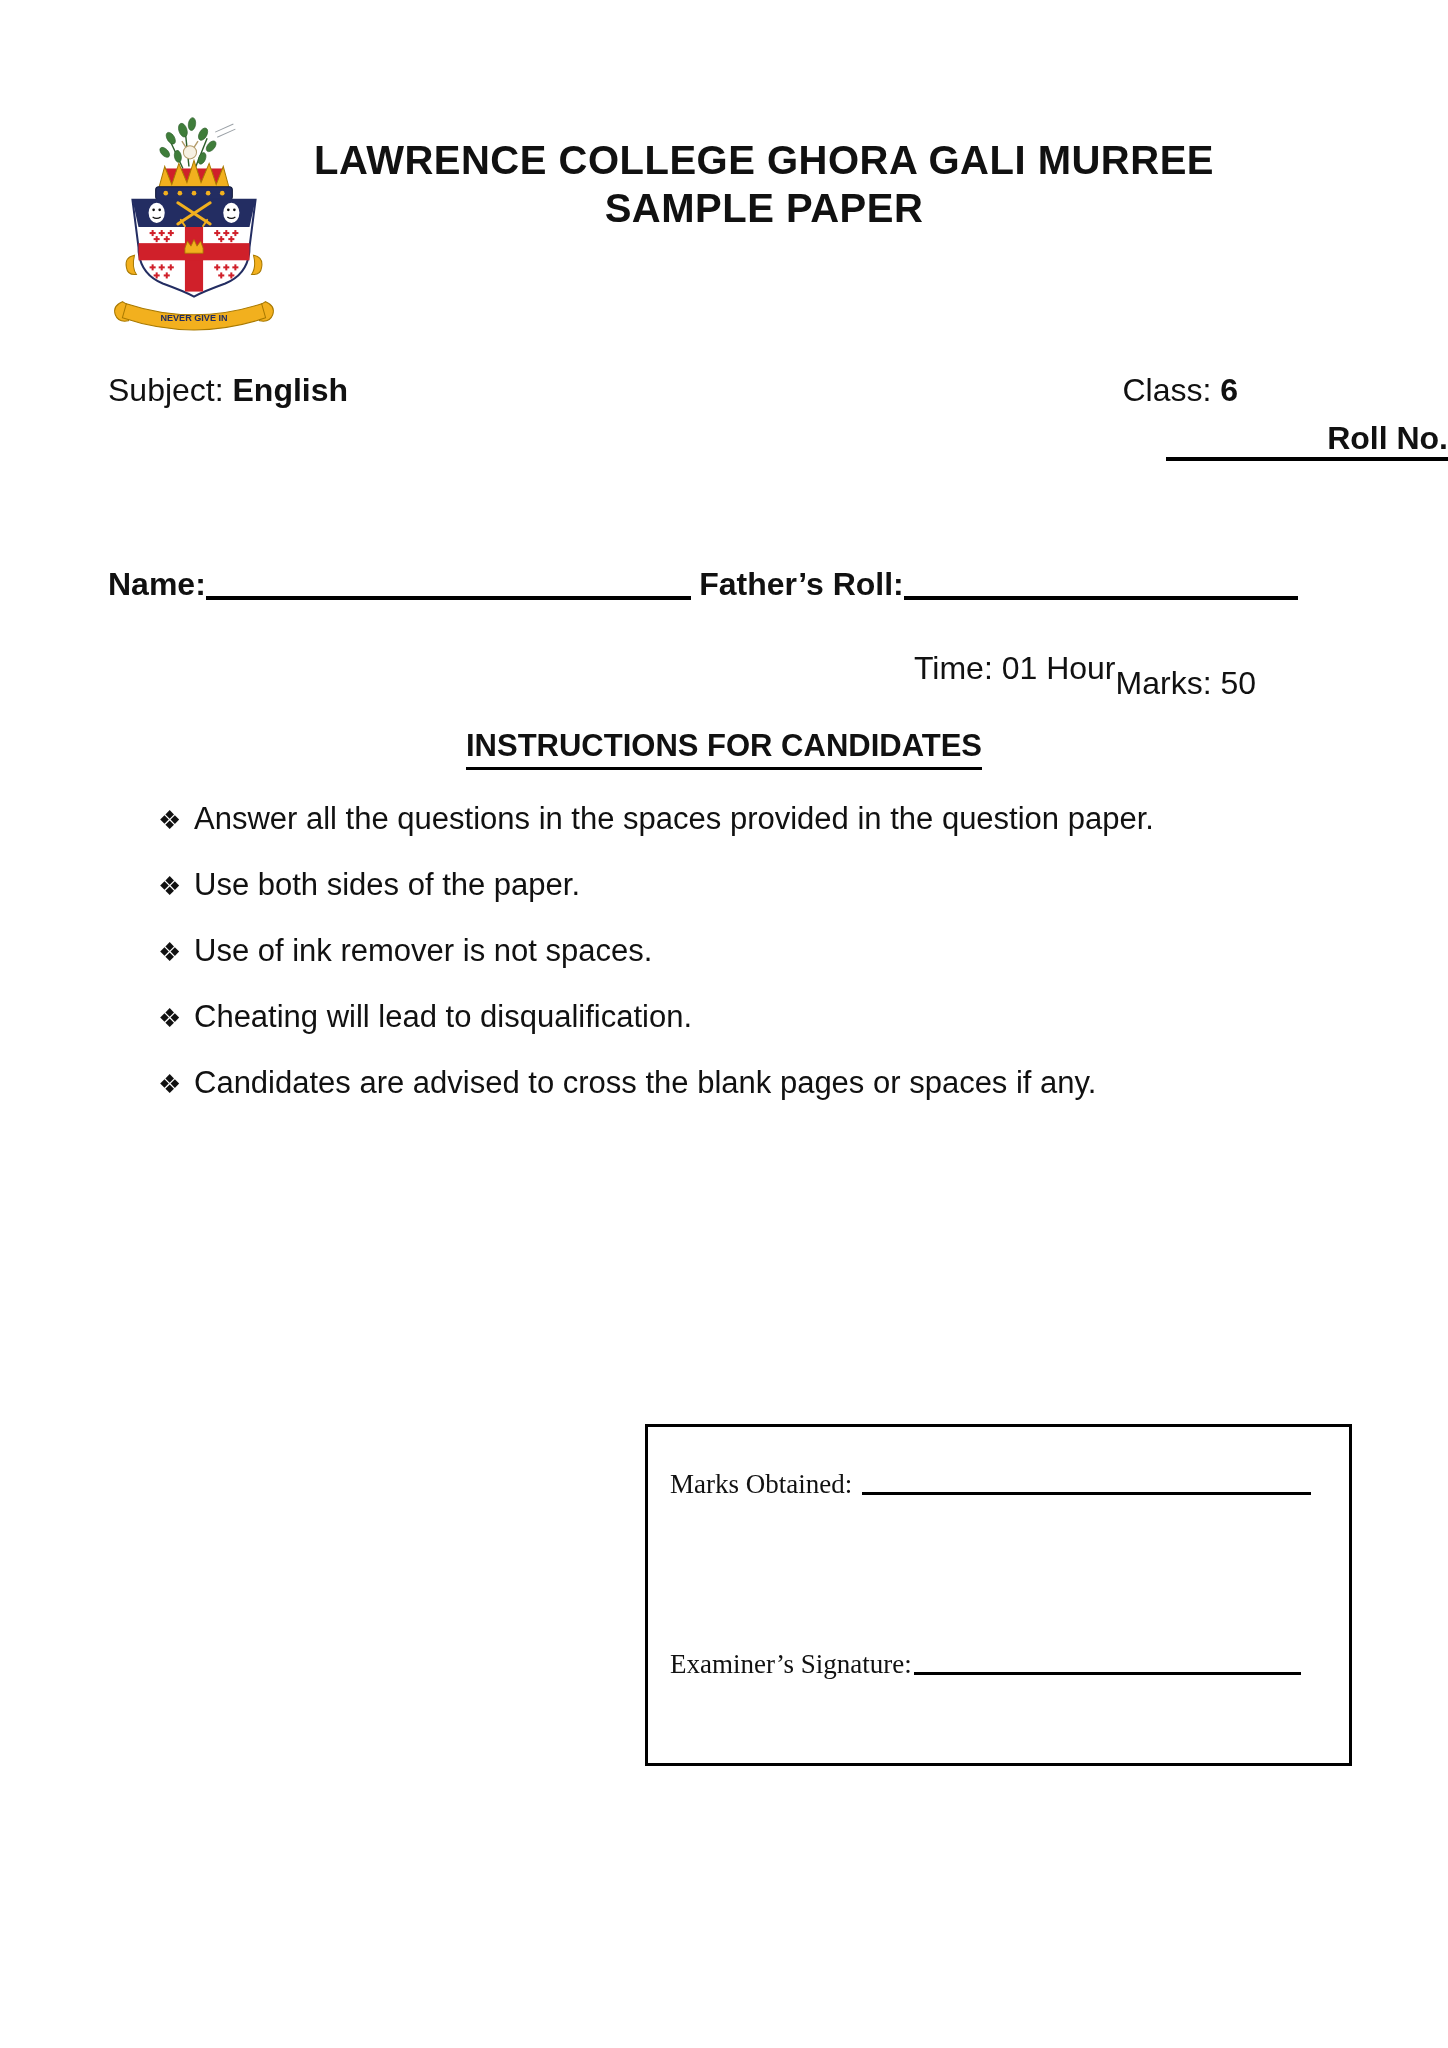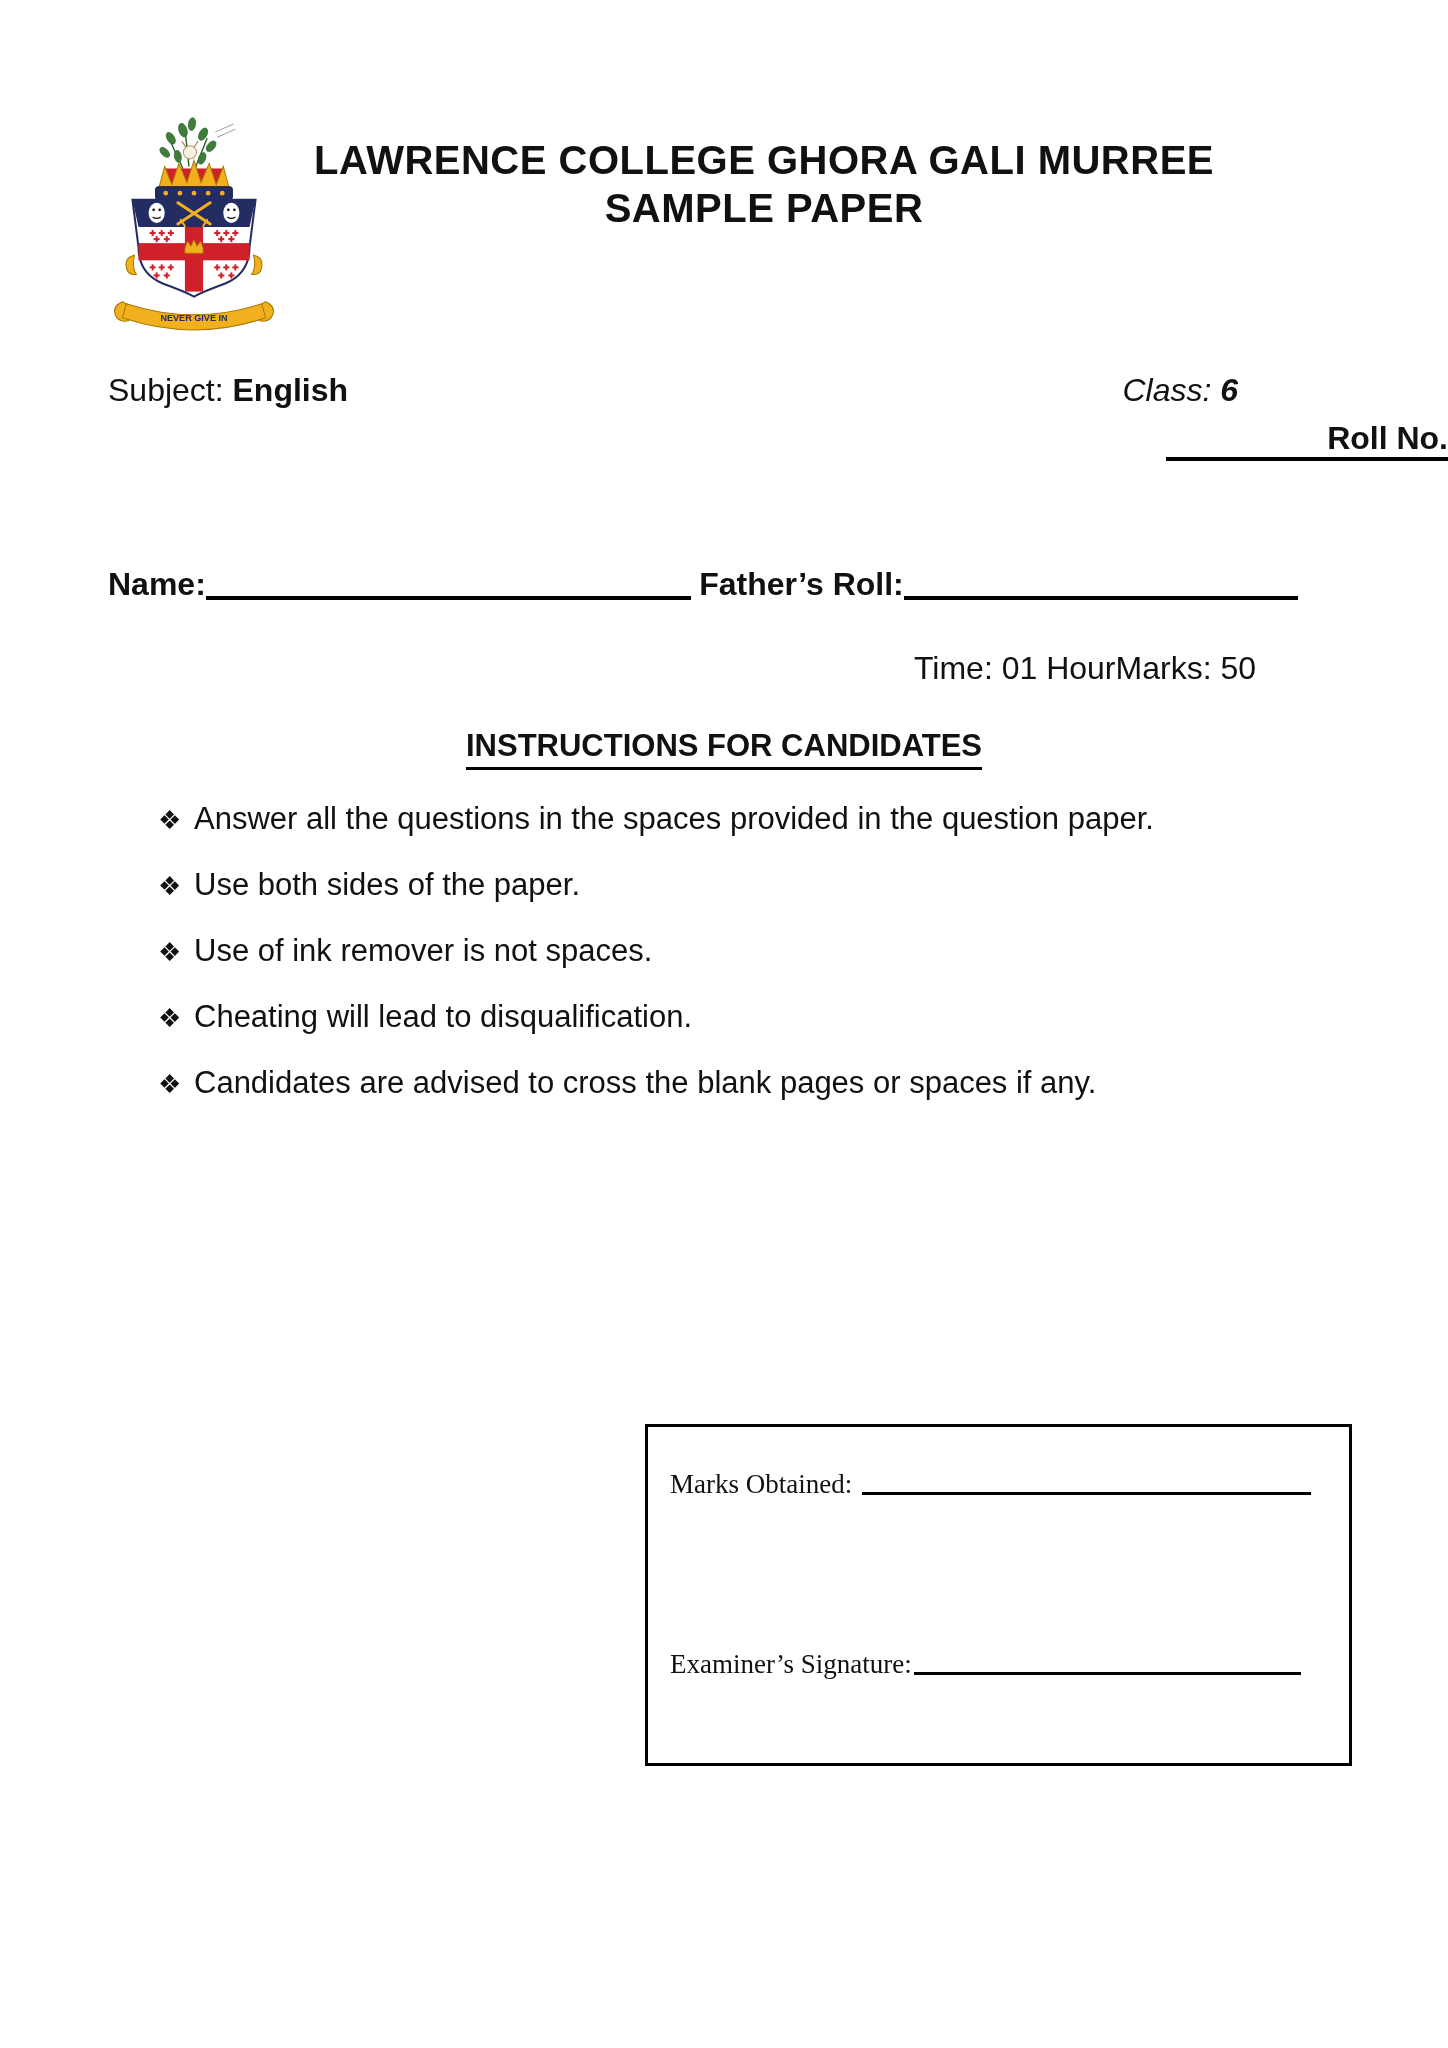--- a/index.html
+++ b/index.html
@@ -14,31 +14,31 @@
   
   .crest{position:absolute;left:98px;top:116px;width:192px;height:222px;}
   .title-block{
     position:absolute;left:80px;right:0;top:136px;
     text-align:center;font-weight:bold;font-size:40px;line-height:48px;
     letter-spacing:0.5px;
   }
   
   .row{position:absolute;display:flex;font-size:32px;justify-content:center;}
   .row-subject{top:372px;left:108px;right:140px;justify-content:space-between;}
-  .subject-right{margin-right:70px;font-style:italic;}
+  .subject-right{margin-right:70px;}
   .row-roll{top:420px;left:0;right:0;justify-content:center;font-weight:bold;align-items:flex-end;flex-direction:column;}
   .roll-line{display:inline-block;width:282px;border-bottom:4px solid #000;margin-bottom:3px;}
   .row-name{top:566px;left:108px;right:150px;font-weight:bold;align-items:flex-end;}
   .row-name .label{white-space:nowrap;}
   .fill-line{border-bottom:4px solid #000;margin-bottom:3px;}
   .grow-a{flex-grow:474;}
   .grow-b{flex-grow:385;}
   .father-label{padding-left:8px;}
   .row-time{top:650px;left:108px;right:156px;justify-content:flex-end;font-weight:normal;}
-  .time-right{margin-right:36px;}
+  .time-right{margin-right:36px;margin-top:15px;}
   
   .inst-heading{
     position:absolute;top:728px;left:0;right:0;text-align:center;
     font-size:31px;font-weight:bold;
   }
   .inst-heading span{display:inline-block;border-bottom:3px solid #000;padding-bottom:3px;}
   .inst-list{
     position:absolute;top:800px;left:0;right:60px;
     list-style:none;margin:0;padding:0;
     font-size:31px;

